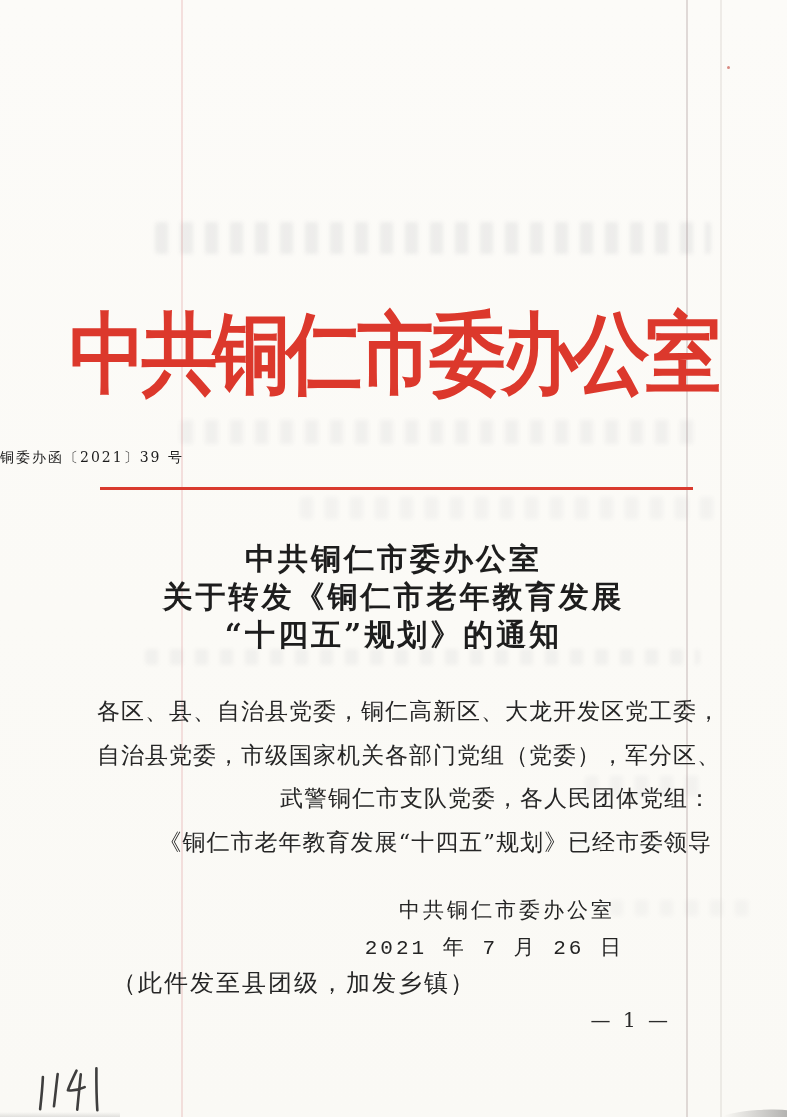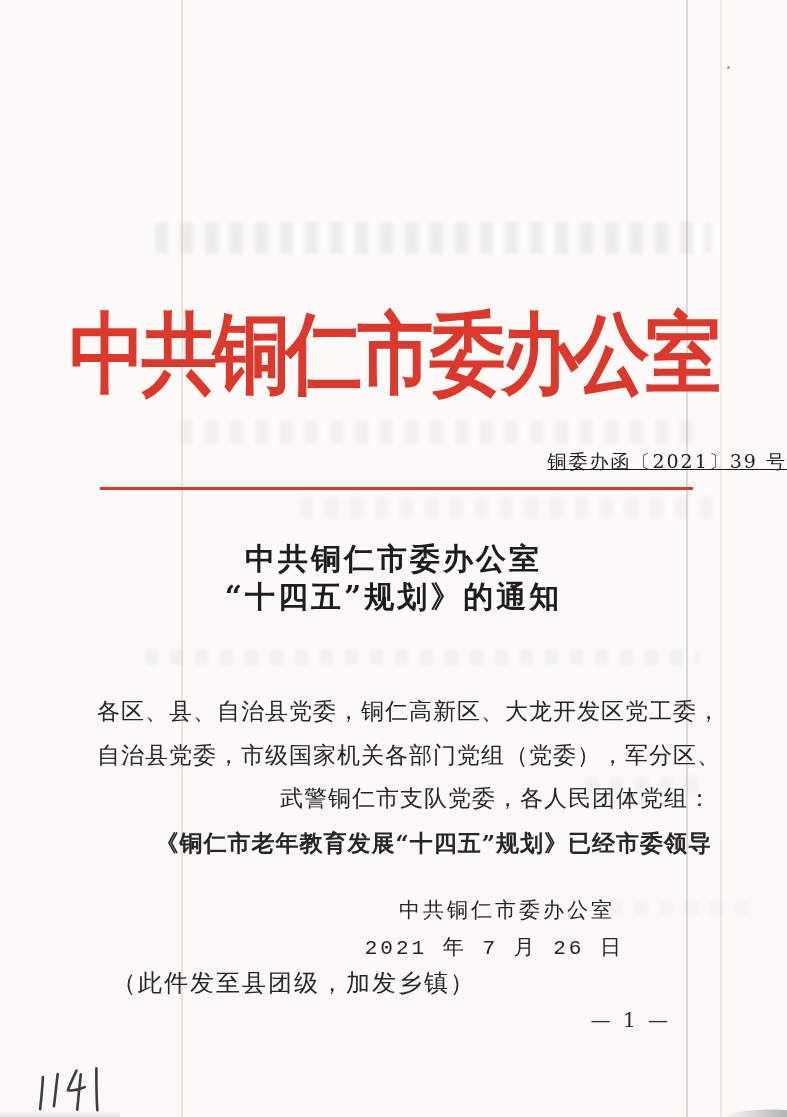--- a/index.html
+++ b/index.html
@@ -56,26 +56,25 @@
     letter-spacing: -4px;
     color: #dc382c;
     transform: scaleY(1.16);
     transform-origin: top center;
     white-space: nowrap;
   }
 
   .doc-number {
     position: absolute;
     top: 449px; left: 0; width: 100%;
-    text-align: right;
-    font-size: 19px;
+    text-align: left;
+    font-size: 14px;
     letter-spacing: 2px;
     color: #1c1c1c;
     white-space: nowrap;
-    text-decoration: underline;
   }
 
   .red-rule {
     position: absolute;
     top: 487px; left: 100px;
     width: 593px; height: 3px;
     background: #d93a2e;
   }
 
   
@@ -95,21 +94,21 @@
   .body-text {
     position: absolute;
     top: 690px; left: 97px; width: 615px;
     font-size: 23px;
     line-height: 43.5px;
     letter-spacing: 1px;
     color: #262626;
     white-space: nowrap;
     text-align: right;
   }
-  .body-text .indent { padding-left: 46px; font-weight: bold; }
+  .body-text .indent { padding-left: 46px; }
 
   
   .signature {
     position: absolute;
     top: 896px; right: 172px;
     font-size: 21px; letter-spacing: 3px;
     color: #242424; white-space: nowrap;
   }
   .doc-date {
     position: absolute;
@@ -155,20 +154,21 @@
   <div class="corner-bl"></div>
 
   <div class="letterhead">中共铜仁市委办公室</div>
 
   <div class="doc-number">铜委办函〔2021〕39 号</div>
 
   <div class="red-rule"></div>
 
   <div class="notice-title">
     <div>中共铜仁市委办公室</div>
+    <div>关于转发《铜仁市老年教育发展</div>
     <div>“十四五”规划》的通知</div>
   </div>
 
   <div class="body-text">
     <div>各区、县、自治县党委，铜仁高新区、大龙开发区党工委，</div>
     <div>自治县党委，市级国家机关各部门党组（党委），军分区、</div>
     <div>武警铜仁市支队党委，各人民团体党组：</div>
     <div class="indent">《铜仁市老年教育发展“十四五”规划》已经市委领导</div>
   </div>
 

